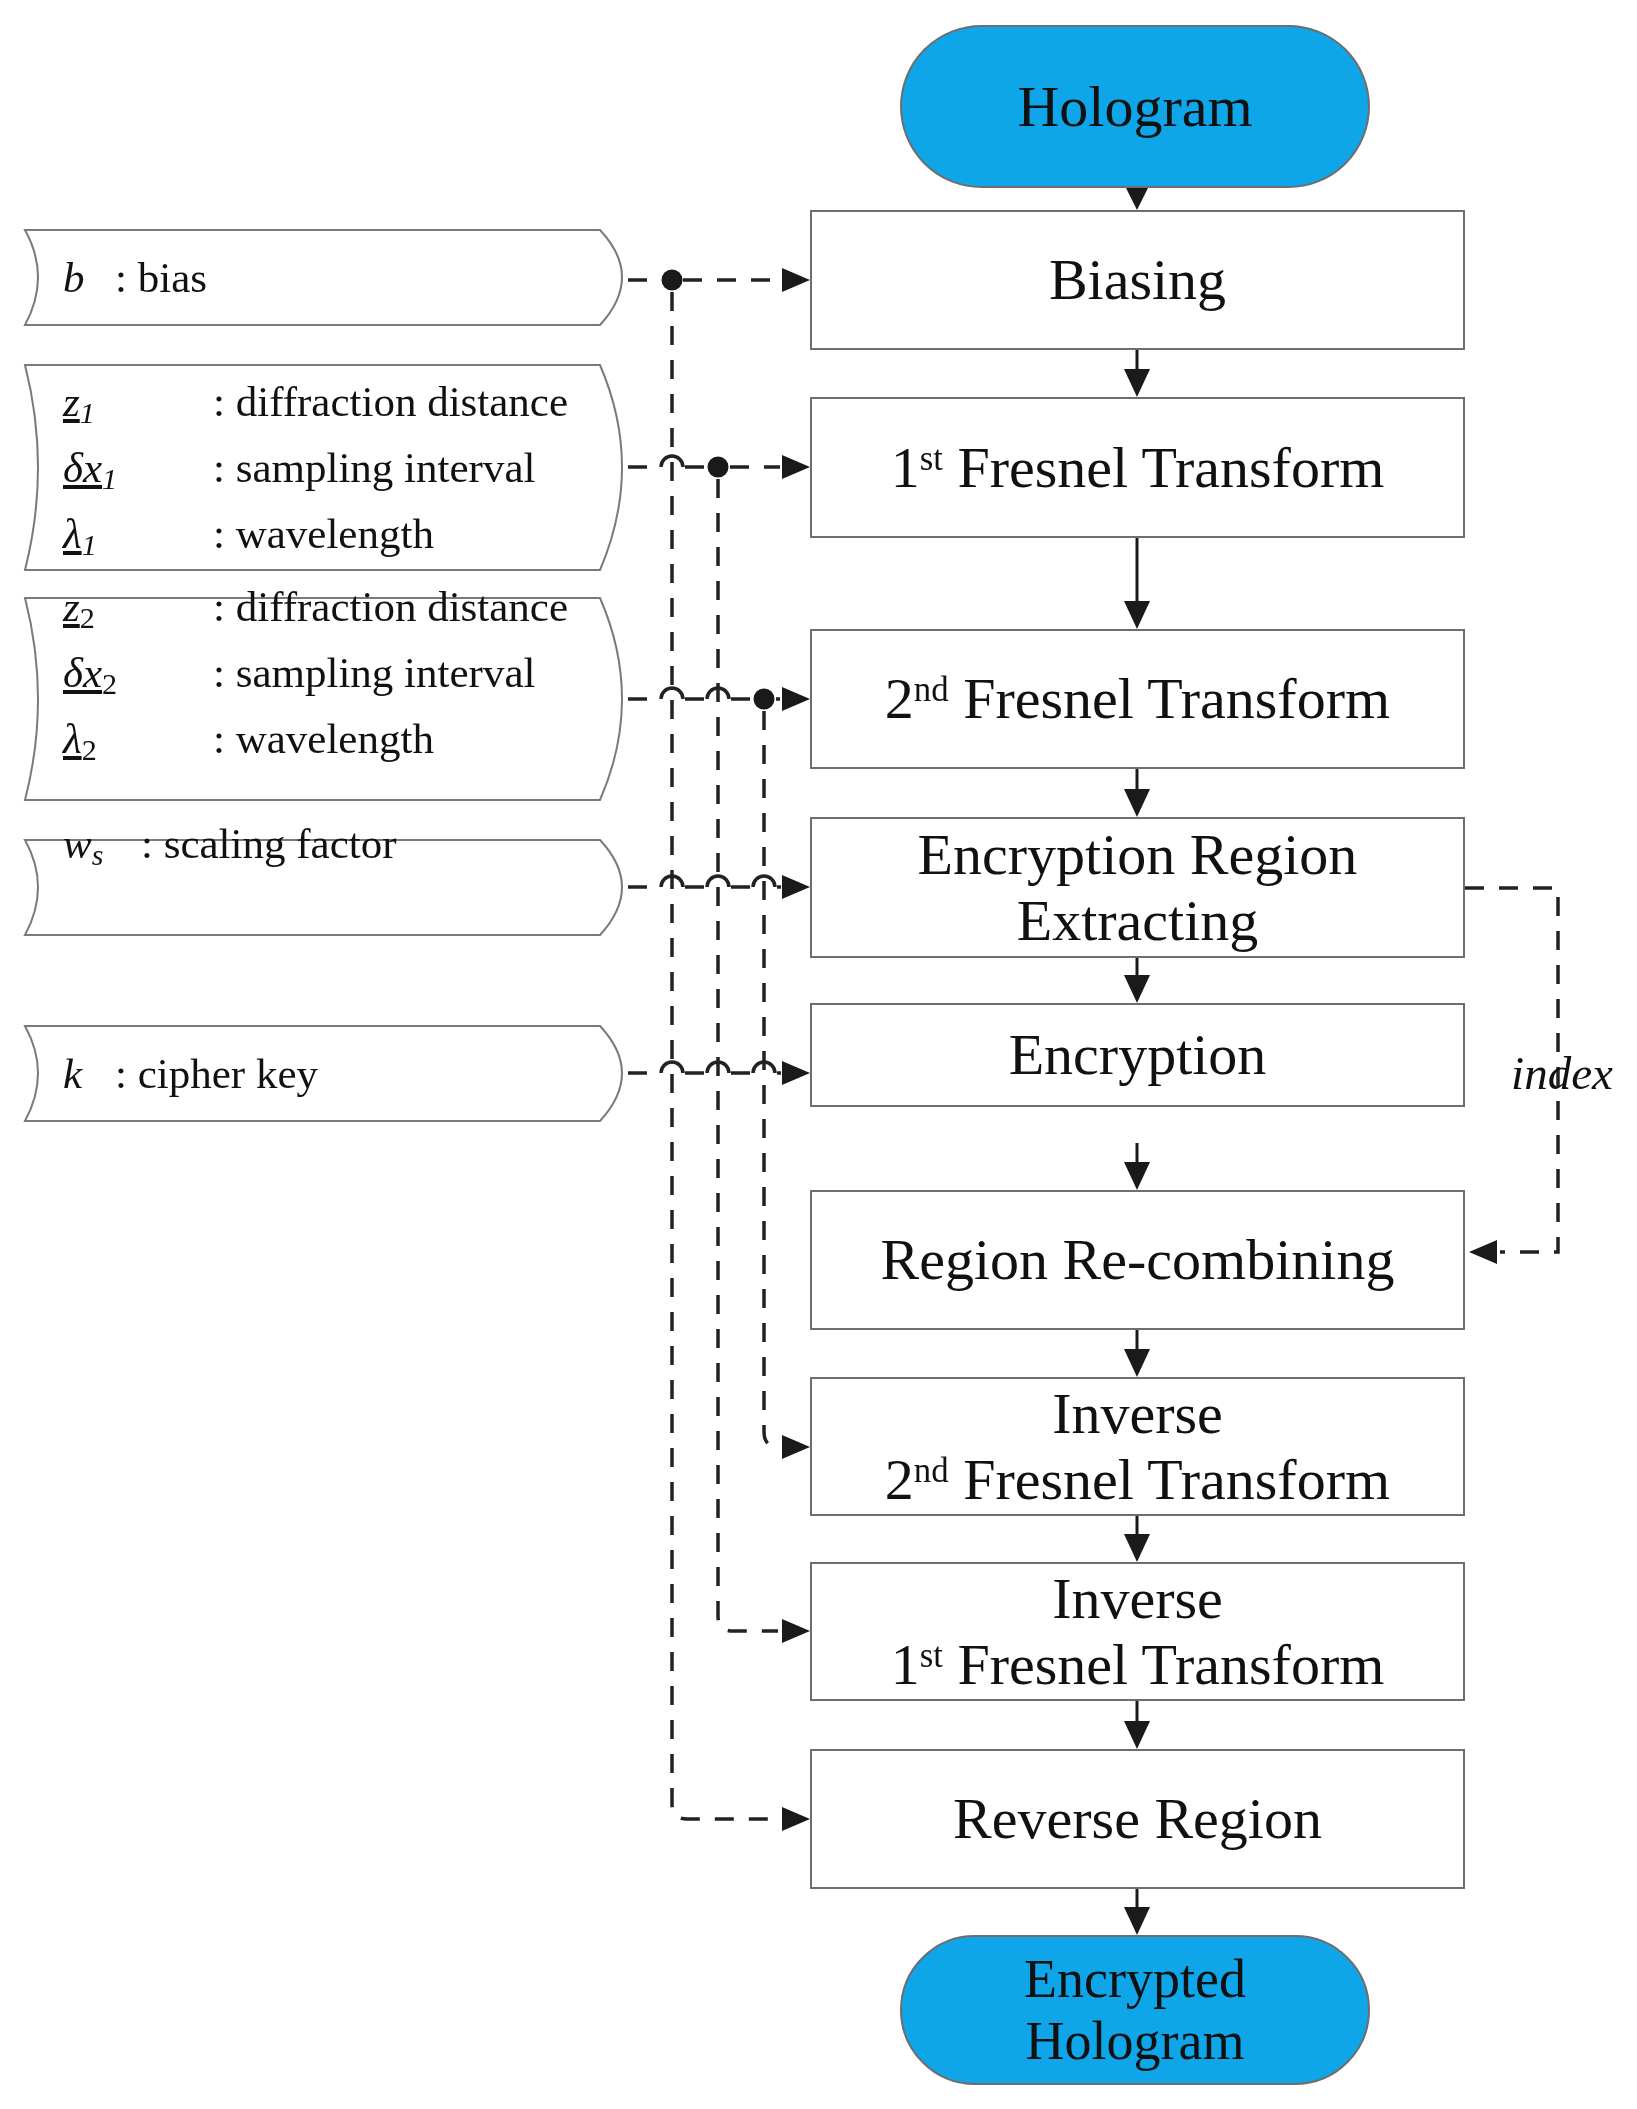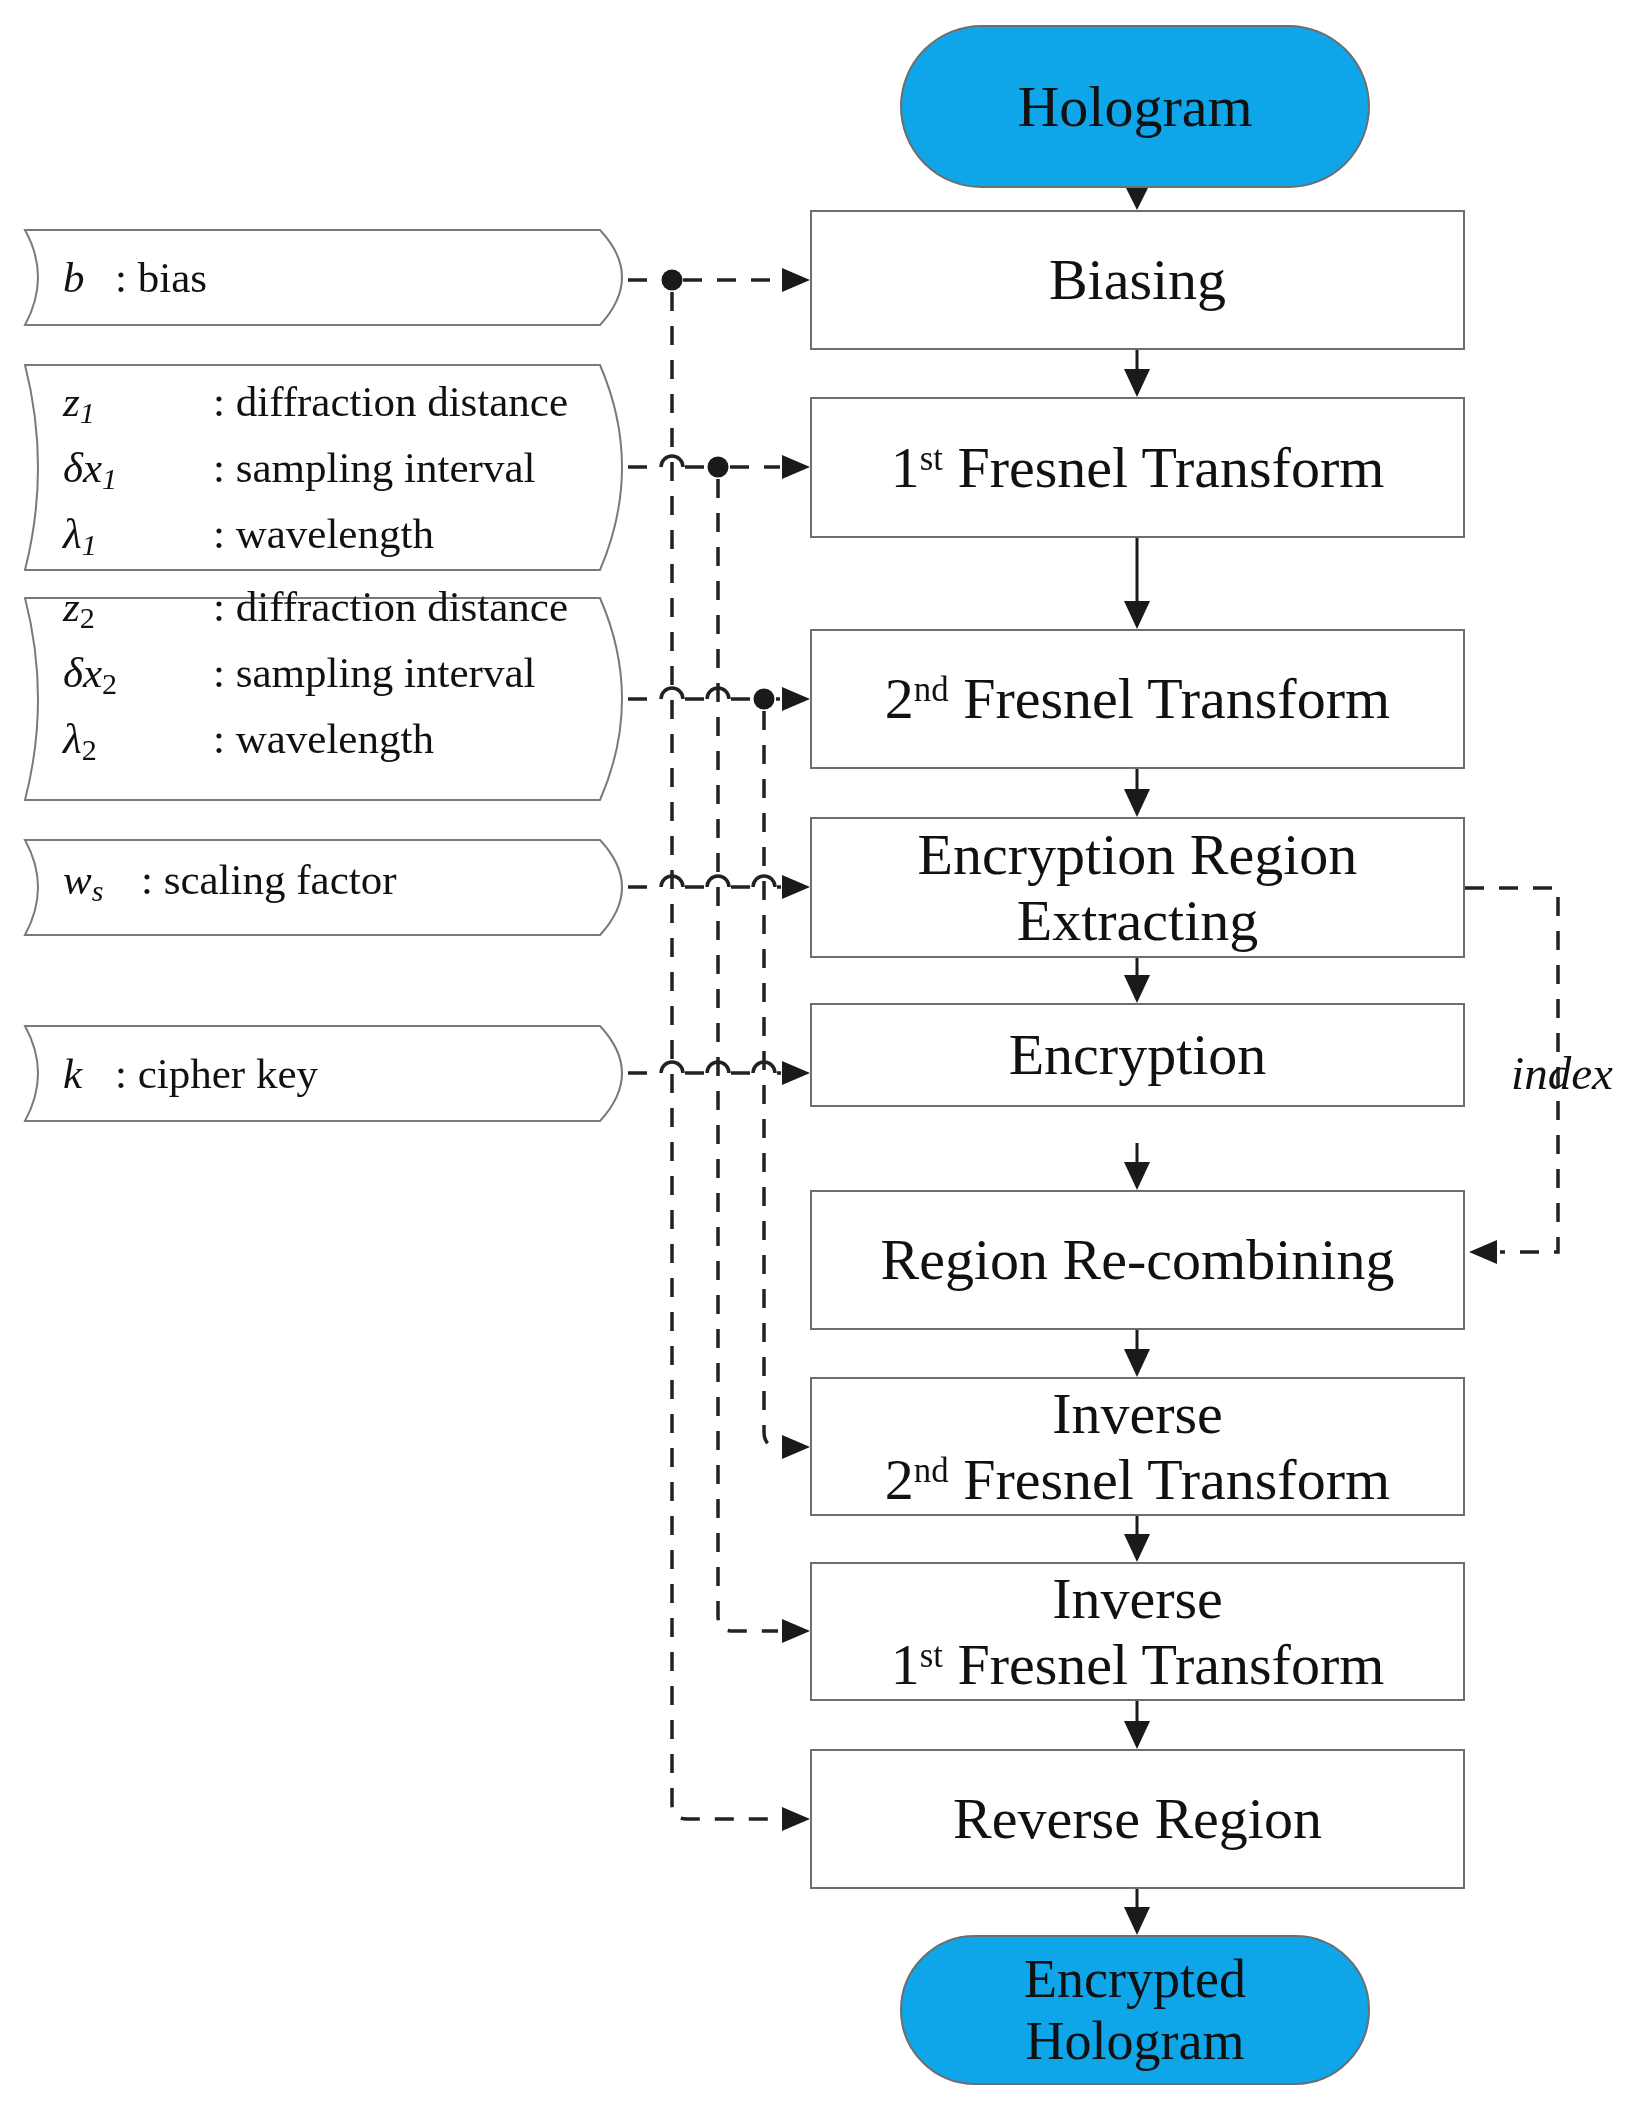--- a/index.html
+++ b/index.html
@@ -39,21 +39,21 @@
     font-size:43px;
     z-index:2;
   }
   .prow{display:flex;align-items:baseline;line-height:66px;white-space:nowrap;}
   .pvar{font-style:italic;}
   .pvar .psub{font-size:0.70em;vertical-align:-0.22em;line-height:0;}
   .sub-italic .psub{font-style:italic;}
   .sub-upright .psub{font-style:normal;}
   .vw-narrow .pvar{min-width:52px;}
   .vw-ws .pvar{min-width:78px;}
-  .vw-wide .pvar{min-width:150px;}
+  .vw-wide .pvar{min-width:150px;text-decoration:underline;}
   .pdesc{font-style:normal;}
   #index-label{
     position:absolute;left:1462px;top:1046px;width:200px;
     text-align:center;font-style:italic;font-size:47px;
     z-index:3;
   }
 </style>
 </head>
 <body>
 
@@ -223,21 +223,21 @@
     <div class="prow">
       <span class="pvar"><span>δx</span><span class="psub">2</span></span>
       <span class="pdesc">: sampling interval</span>
     </div>
     <div class="prow">
       <span class="pvar"><span>λ</span><span class="psub">2</span></span>
       <span class="pdesc">: wavelength</span>
     </div>
   </div>
 
-  <div class="pgroup vw-ws sub-italic" style="top:840px;height:80px;">
+  <div class="pgroup vw-ws sub-italic" style="top:804px;height:80px;">
     <div class="prow">
       <span class="pvar"><span>w</span><span class="psub">s</span></span>
       <span class="pdesc">: scaling factor</span>
     </div>
   </div>
 
   <div class="pgroup vw-narrow sub-italic" style="top:1026px;height:95px;">
     <div class="prow">
       <span class="pvar"><span>k</span><span class="psub"></span></span>
       <span class="pdesc">: cipher key</span>

